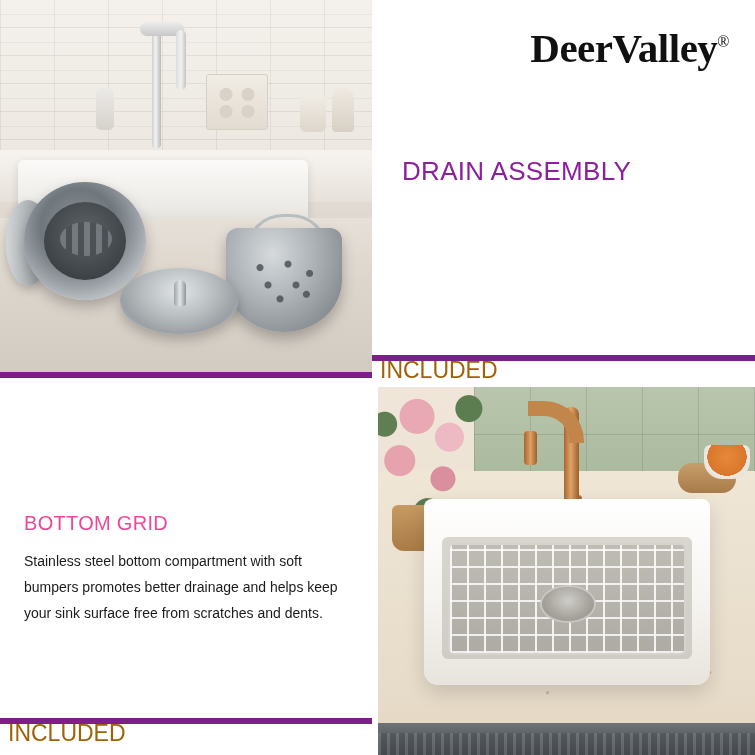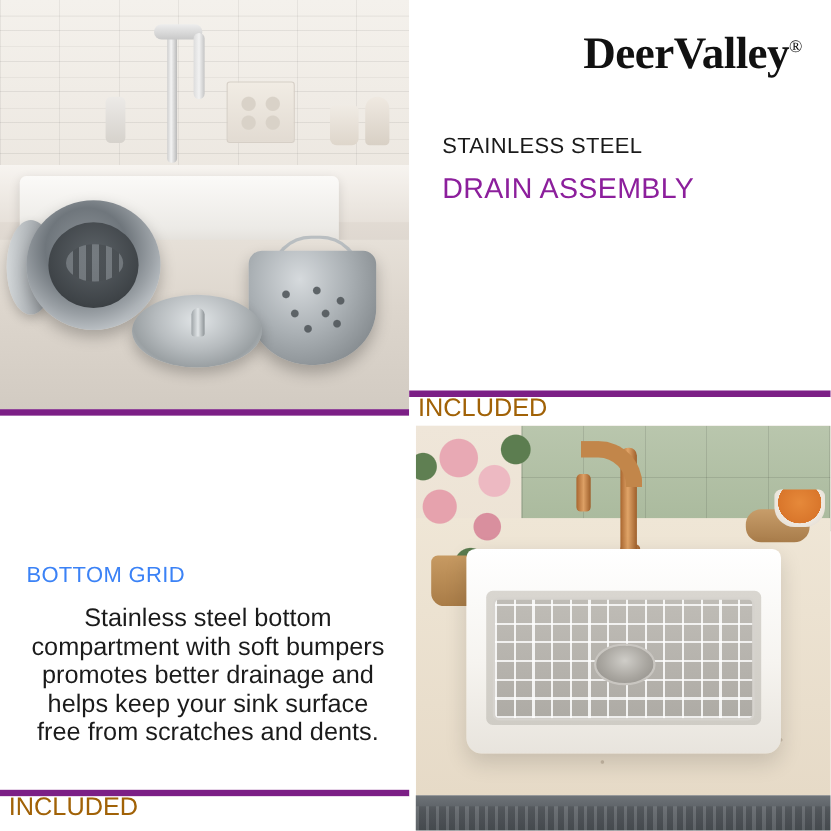--- a/index.html
+++ b/index.html
@@ -223,25 +223,25 @@
   .panel-grid-text {
     left: 0; top: 378px; width: 372px; height: 340px;
     background: #ffffff;
   }
   .head-3 {
     position: absolute; left: 24px; top: 100px;
     font-size: 20px; color: #1a1a1a; letter-spacing: .3px;
   }
   .head-4 {
     position: absolute; left: 24px; top: 134px;
-    font-size: 20px; color: #3b82f6; letter-spacing: .3px;
+    font-size: 20px; color: #ec4899; letter-spacing: .3px;
   }
   .body-2 {
     position: absolute; left: 24px; top: 170px; width: 330px;
-    font-size: 23px; line-height: 26px; color: #1b1b1b; text-align: center;
+    font-size: 14px; line-height: 26px; color: #1b1b1b;
   }
 
   
   .photo-grid {
     left: 378px; top: 387px; width: 377px; height: 336px;
     background: linear-gradient(180deg,#efe6d9 0%, #ece2d3 40%, #e7dccb 100%);
   }
   .green-tile {
     position:absolute; left:96px; top:0; width:281px; height:96px;
     background:
@@ -385,21 +385,20 @@
     <div class="drain-body"></div>
     <div class="basket-handle"></div>
     <div class="basket"></div>
     <div class="drain-lid"></div>
     <div class="lid-knob"></div>
 
   </div>
 
   <div class="cell panel-drain-text">
     <div class="brand"><span>DeerValley</span><span class="reg">®</span></div>
-    <div class="head-1">STAINLESS STEEL</div>
     <div class="head-2">DRAIN ASSEMBLY</div>
   </div>
 
   <div class="cell purple-band-1"></div>
   <div class="cell included-1">
     <span class="lbl">INCLUDED</span>
   </div>
 
   <div class="cell purple-rule-left"></div>
 

